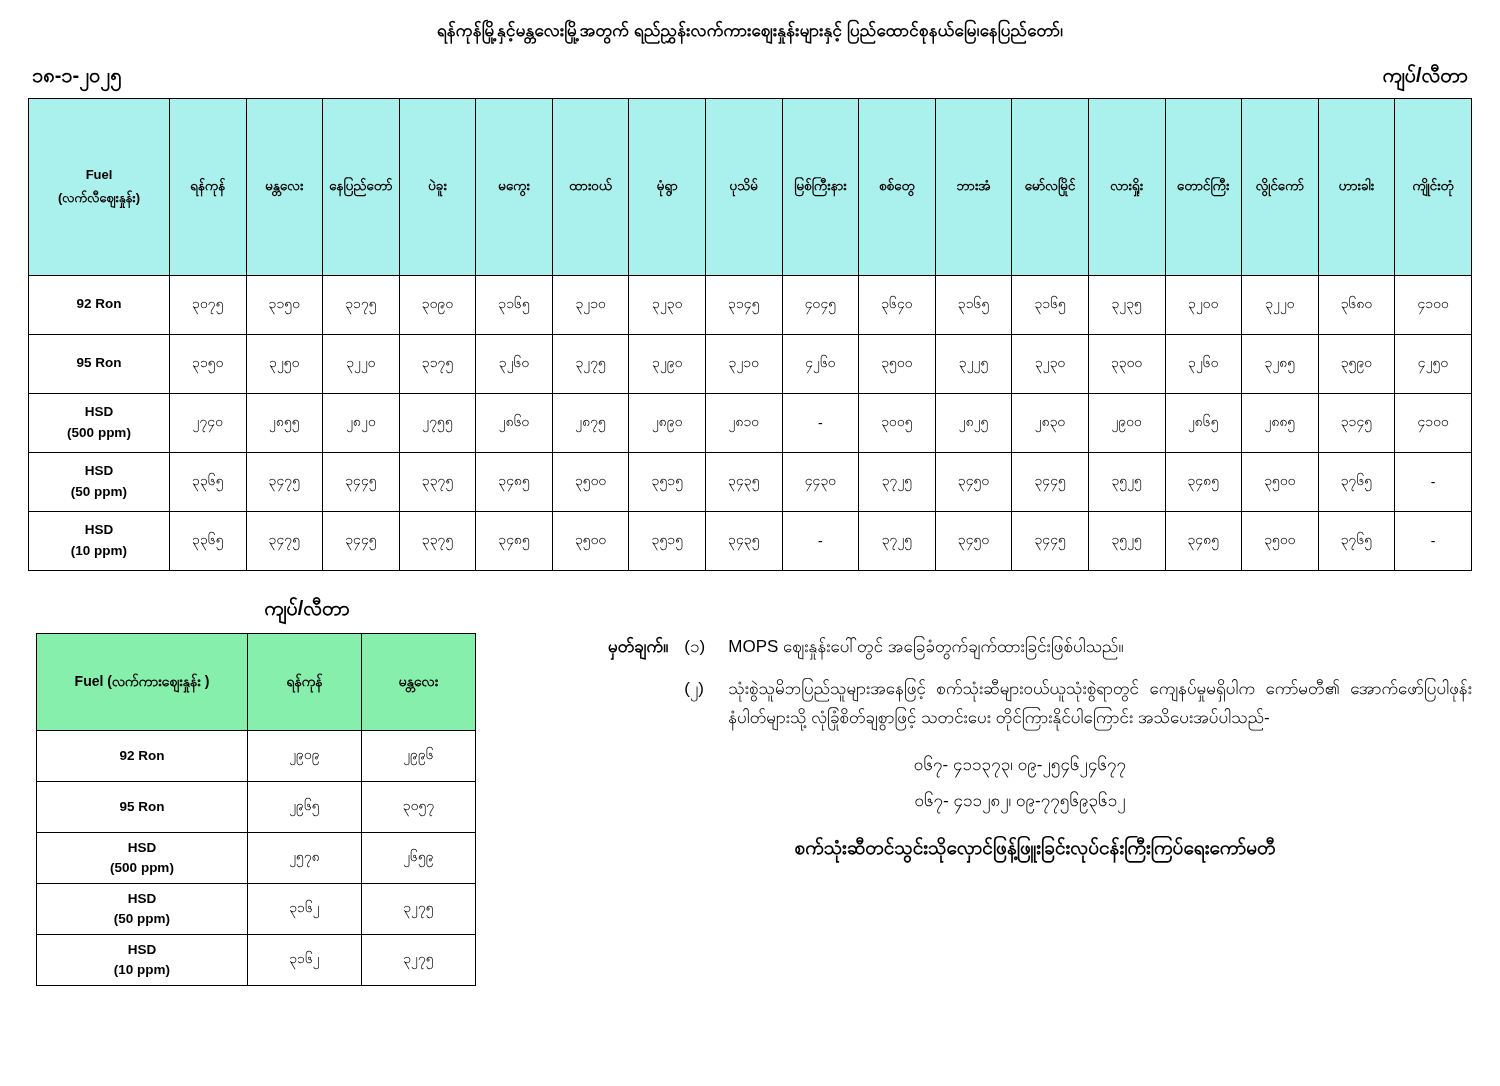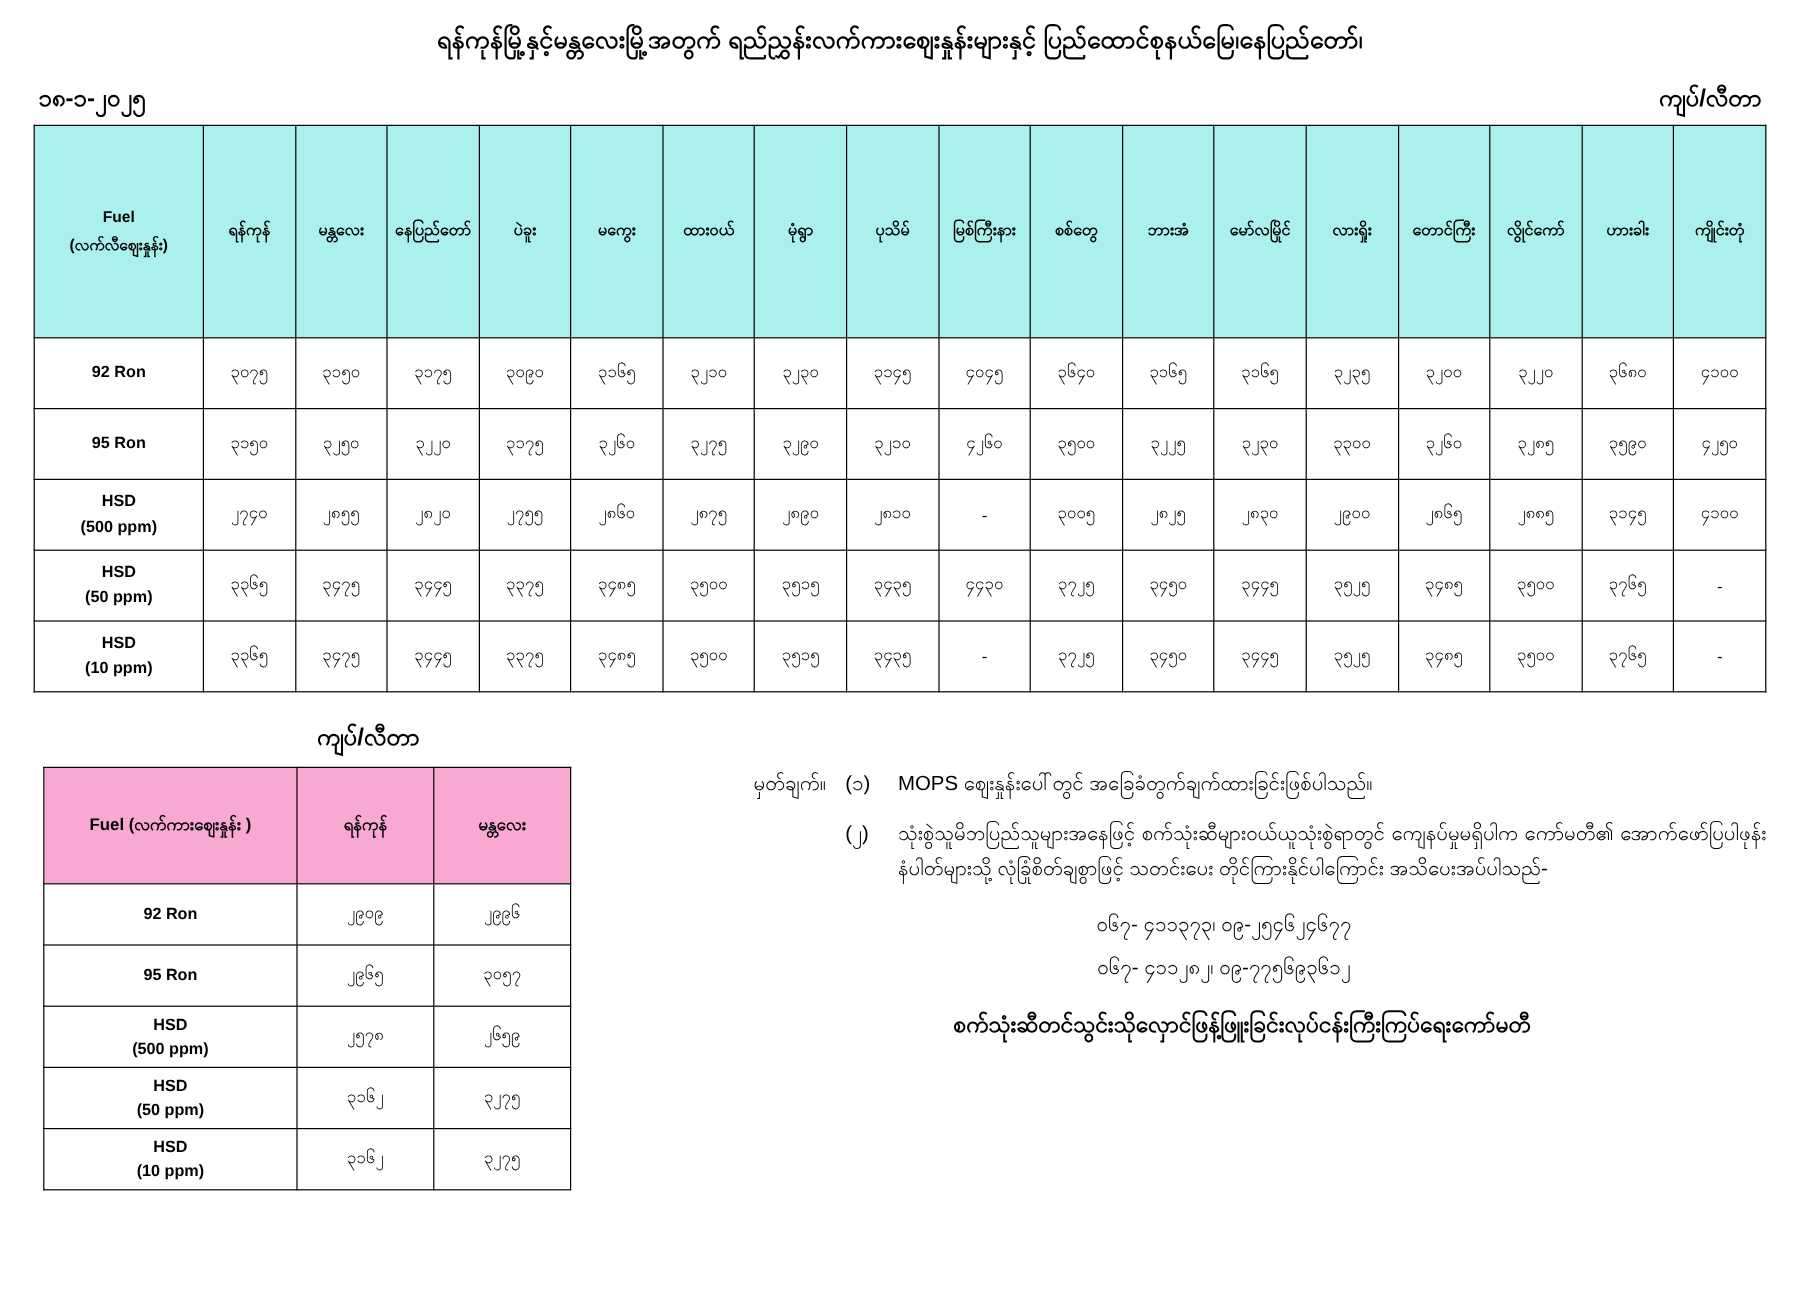--- a/index.html
+++ b/index.html
@@ -20,21 +20,21 @@
     height: 1086px;
     position: relative;
     box-sizing: border-box;
     padding: 10px 28px 0 28px;
   }
   .title-block {
     text-align: center;
     margin-top: 8px;
   }
   .title-line {
-    font-size: 21px;
+    font-size: 17px;
     font-weight: bold;
     line-height: 1.5;
     letter-spacing: 0.2px;
   }
   .meta-row {
     display: flex;
     justify-content: space-between;
     align-items: flex-end;
     margin-top: 18px;
     padding: 0 4px;
@@ -106,21 +106,21 @@
     text-align: center;
     font-size: 20px;
     font-weight: bold;
     margin-bottom: 8px;
     padding-left: 80px;
   }
   #small-table {
     width: 440px;
   }
   #small-table thead th {
-    background: #f9a8d4;
+    background: #86efac;
     height: 92px;
     font-weight: bold;
     font-size: 14px;
     line-height: 1.6;
   }
   #small-table thead th.s-fuel {
     width: 208px;
   }
   #small-table tbody td {
     height: 46px;
@@ -137,24 +137,23 @@
     padding-top: 38px;
     box-sizing: border-box;
   }
   .note-row {
     display: flex;
     margin-bottom: 14px;
     font-size: 17px;
     line-height: 1.7;
   }
   .note-label {
-    font-weight: normal;
+    font-weight: bold;
     white-space: nowrap;
     margin-right: 16px;
-    margin-left: 20px;
   }
   .note-num {
     width: 44px;
     flex: 0 0 44px;
   }
   .note-text {
     flex: 1;
   }
   .note-text.justified {
     text-align: justify;

